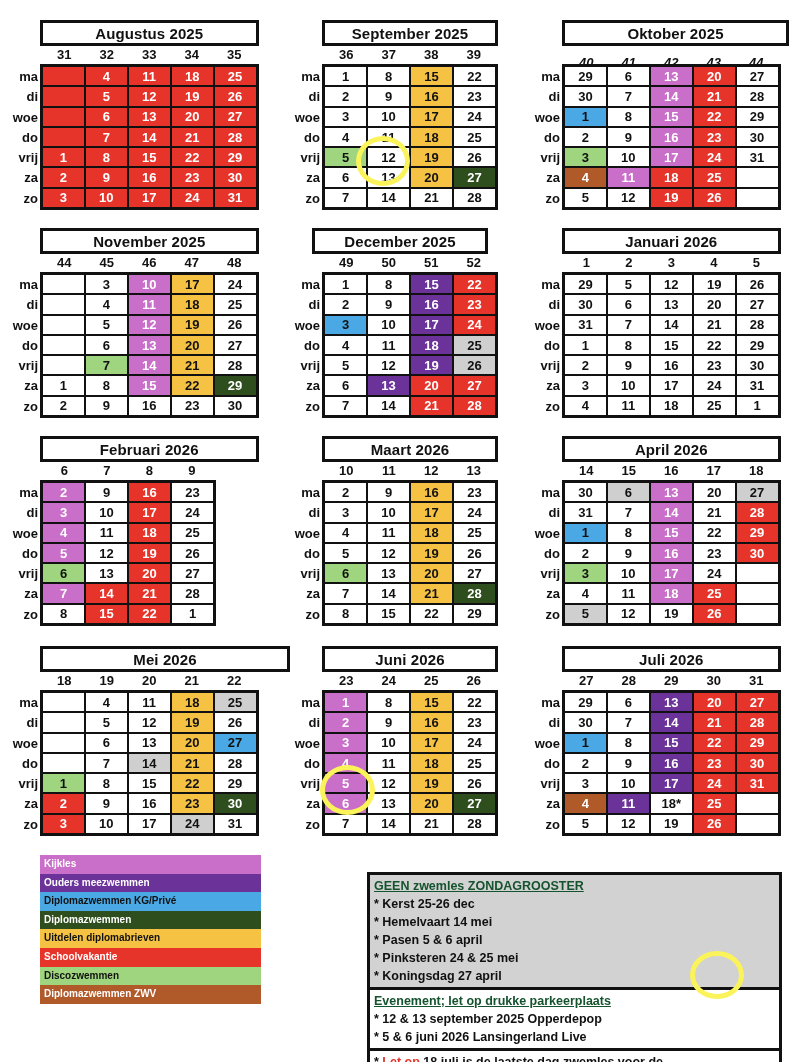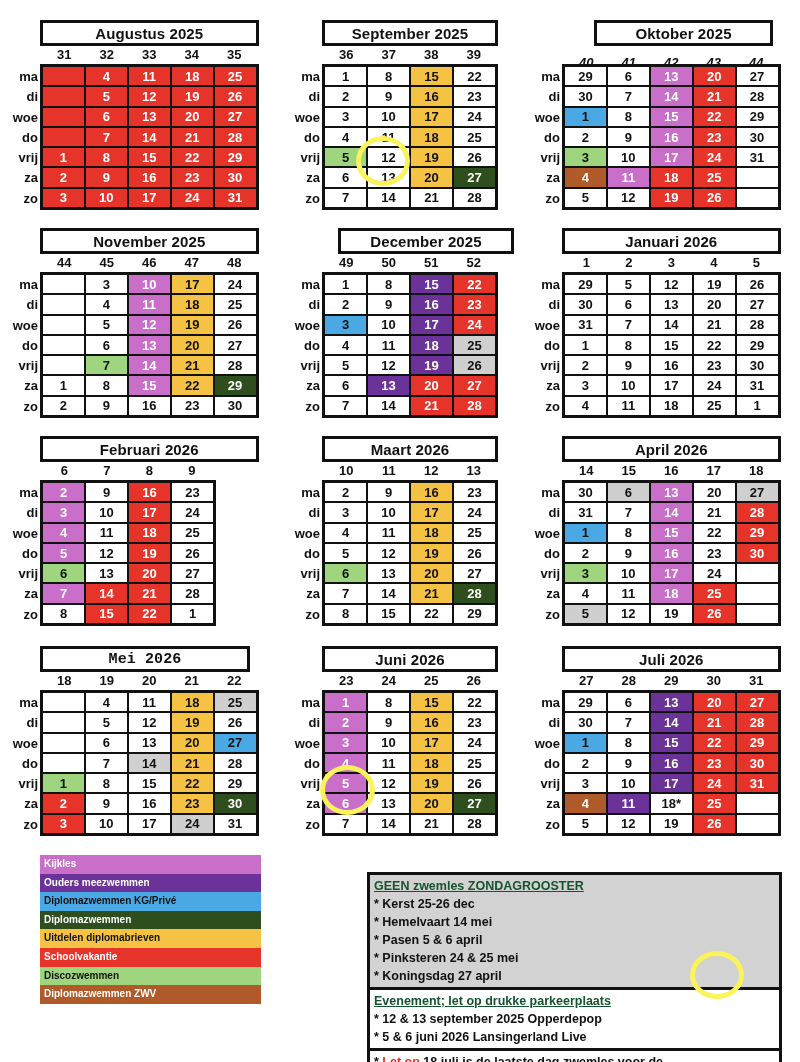--- a/index.html
+++ b/index.html
@@ -152,21 +152,21 @@
         <div class="cell">22</div>
         <div class="cell">23</div>
         <div class="cell">24</div>
         <div class="cell">25</div>
         <div class="cell">26</div>
         <div class="cell c-diploma">27</div>
         <div class="cell">28</div>
       </div>
     </div>
     <div class="month" style="left: 0px; top: 0px;">
-      <div class="month-title" style="left: 562px; top: 20px; width: 179px; margin-left: 32px;">Oktober 2025</div>
+      <div class="month-title" style="left: 562px; top: 20px; width: 227px;">Oktober 2025</div>
       <div class="weeknums" style="left: 565px; top: 54px; font-style: italic;">
         <div class="weeknum">40</div>
         <div class="weeknum">41</div>
         <div class="weeknum">42</div>
         <div class="weeknum">43</div>
         <div class="weeknum">44</div>
       </div>
       <div class="daylabels" style="left: 522px; top: 67px;">
         <div class="daylabel">ma</div>
         <div class="daylabel">di</div>
@@ -264,21 +264,21 @@
         <div class="cell">24</div>
         <div class="cell">25</div>
         <div class="cell">26</div>
         <div class="cell">27</div>
         <div class="cell">28</div>
         <div class="cell c-diploma">29</div>
         <div class="cell">30</div>
       </div>
     </div>
     <div class="month" style="left: 0px; top: 0px;">
-      <div class="month-title" style="left: 338px; top: 228px; width: 176px;">December 2025</div>
+      <div class="month-title" style="left: 312px; top: 228px; width: 176px;">December 2025</div>
       <div class="weeknums" style="left: 325px; top: 254px;">
         <div class="weeknum">49</div>
         <div class="weeknum">50</div>
         <div class="weeknum">51</div>
         <div class="weeknum">52</div>
       </div>
       <div class="daylabels" style="left: 282px; top: 275px;">
         <div class="daylabel">ma</div>
         <div class="daylabel">di</div>
         <div class="daylabel">woe</div>
@@ -520,21 +520,21 @@
         <div class="cell c-gray">27</div>
         <div class="cell c-vakantie">28</div>
         <div class="cell c-vakantie">29</div>
         <div class="cell c-vakantie">30</div>
         <div class="cell"></div>
         <div class="cell"></div>
         <div class="cell"></div>
       </div>
     </div>
     <div class="month" style="left: 0px; top: 0px;">
-      <div class="month-title" style="left: 40px; top: 646px; width: 210px; font-family: Liberation Mono, monospace;">Mei 2026</div>
+      <div class="month-title" style="left: 40px; top: 646px; width: 250px;">Mei 2026</div>
       <div class="weeknums" style="left: 43px; top: 672px;">
         <div class="weeknum">18</div>
         <div class="weeknum">19</div>
         <div class="weeknum">20</div>
         <div class="weeknum">21</div>
         <div class="weeknum">22</div>
       </div>
       <div class="daylabels" style="left: 0px; top: 693px;">
         <div class="daylabel">ma</div>
         <div class="daylabel">di</div>

